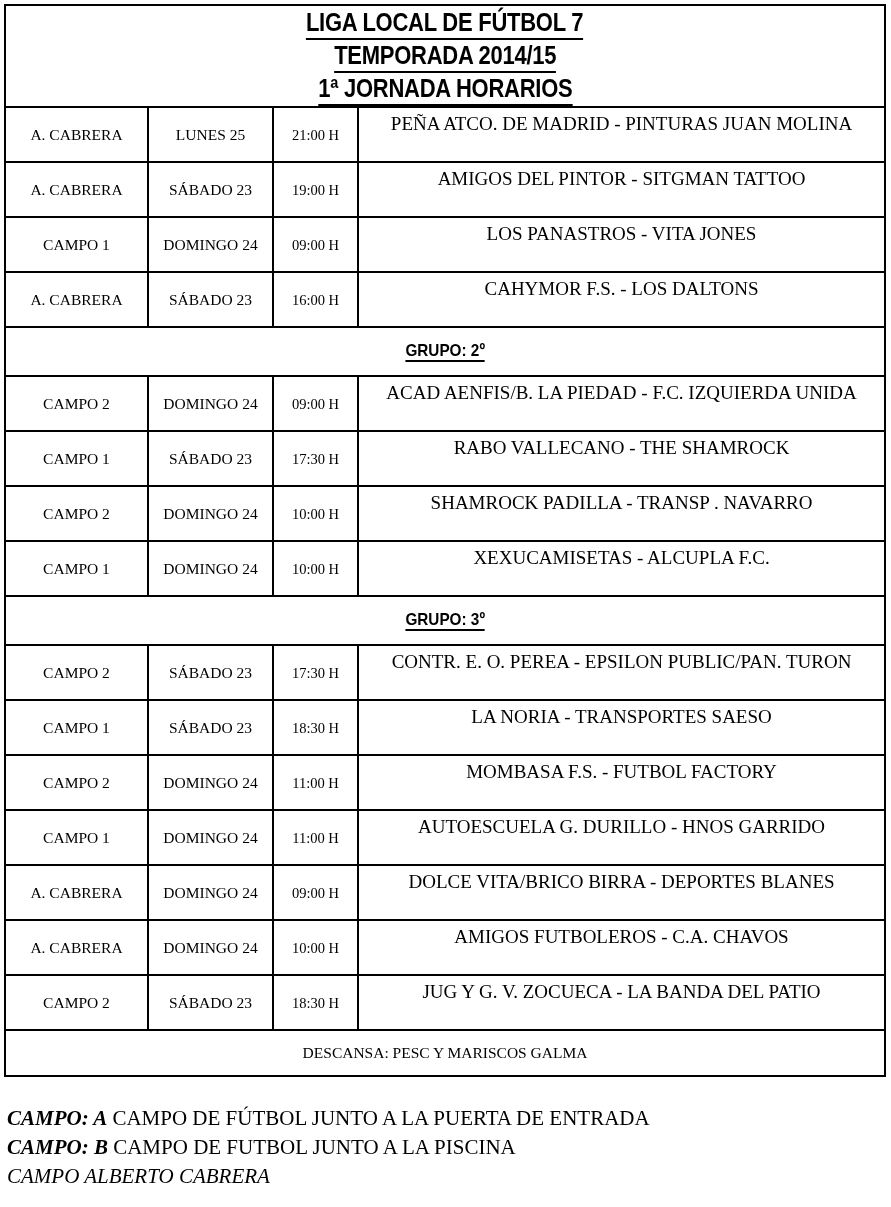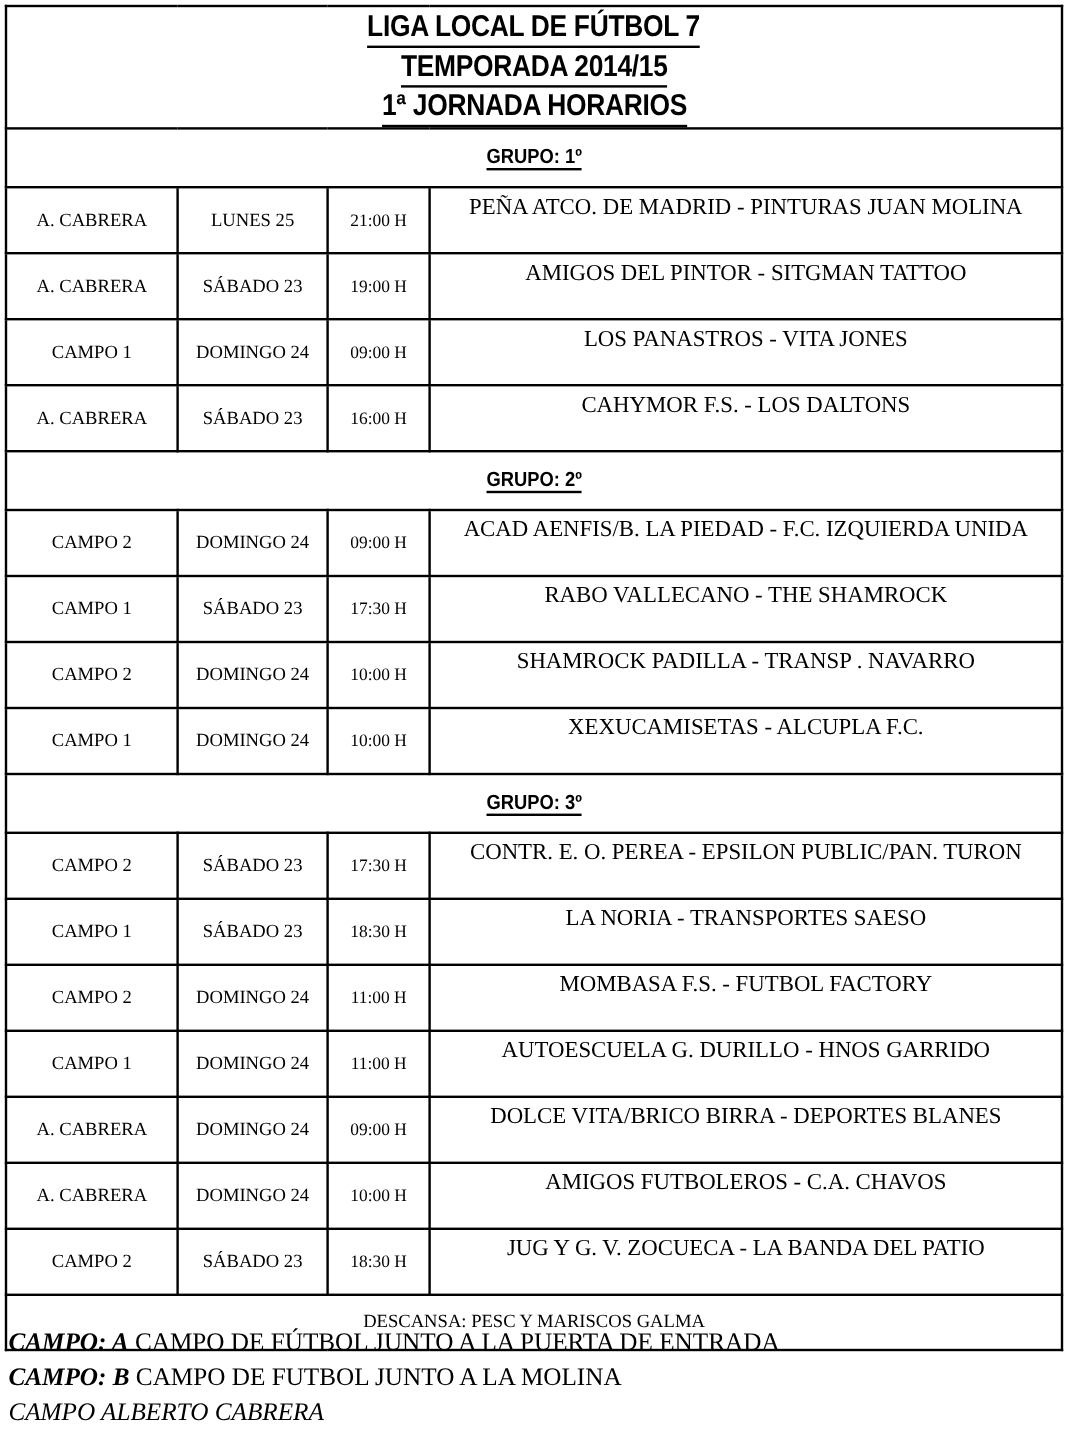--- a/index.html
+++ b/index.html
@@ -165,25 +165,20 @@
     <tbody>
 
       <tr>
         <td class="title-cell" colspan="4">
           <div class="title-line"><span>LIGA LOCAL DE FÚTBOL 7</span></div>
           <div class="title-line"><span>TEMPORADA 2014/15</span></div>
           <div class="title-line"><span>1ª JORNADA HORARIOS</span></div>
         </td>
       </tr>
 
-      <tr>
-        <td class="group-cell" colspan="4">
-          <span class="group-label">GRUPO: 1º</span>
-        </td>
-      </tr>
 
 
       <tr>
         <td class="data-cell lugar">A. CABRERA</td>
         <td class="data-cell fecha">LUNES 25</td>
         <td class="data-cell hora">21:00 H</td>
         <td class="data-cell partido">PEÑA ATCO. DE MADRID  -  PINTURAS JUAN MOLINA</td>
       </tr>
       <tr>
         <td class="data-cell lugar">A. CABRERA</td>
@@ -288,20 +283,20 @@
       </tr>
 
     </tbody>
   </table>
 
   <div class="notes">
     <div class="note-line">
       <span class="note-key">CAMPO: A</span><span> CAMPO DE FÚTBOL JUNTO A LA PUERTA DE ENTRADA</span>
     </div>
     <div class="note-line">
-      <span class="note-key">CAMPO: B</span><span> CAMPO DE FUTBOL JUNTO A LA MOLINA</span>
+      <span class="note-key">CAMPO: B</span><span> CAMPO DE FUTBOL JUNTO A LA PISCINA</span>
     </div>
     <div class="note-line">
       <span class="note-all-bold">CAMPO ALBERTO CABRERA</span><span></span>
     </div>
   </div>
 
 </div>
 
 </body></html>

